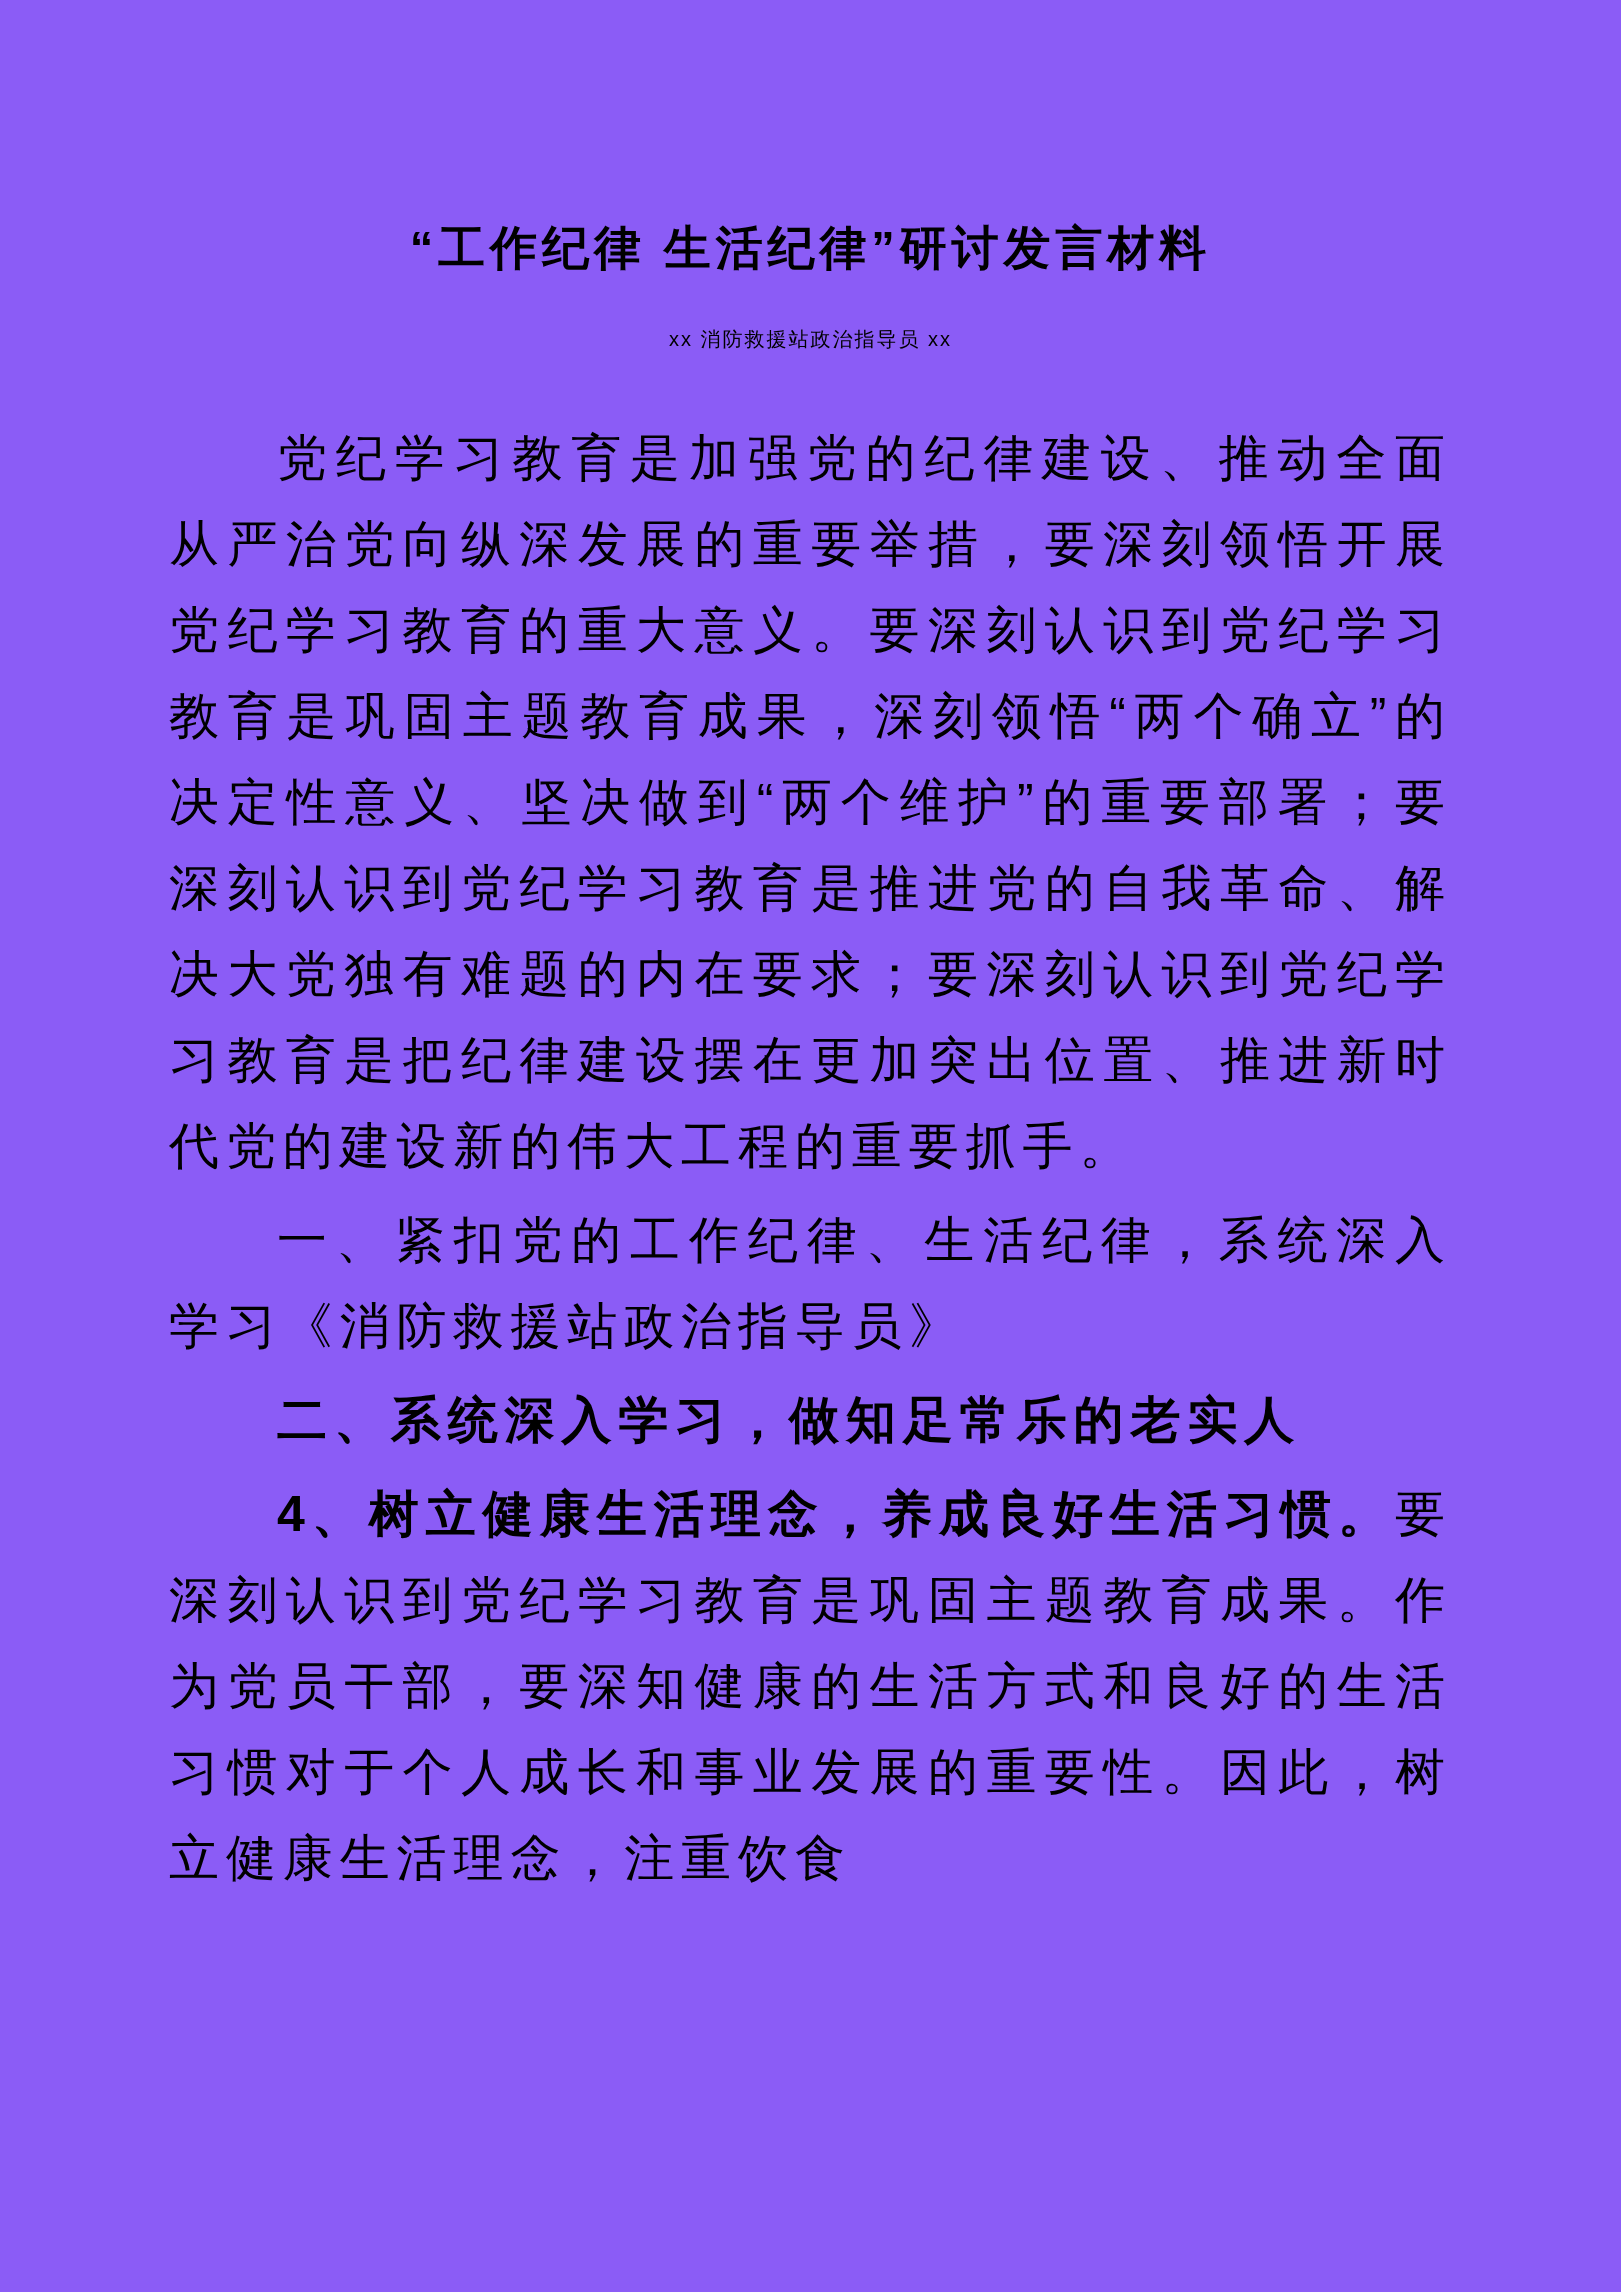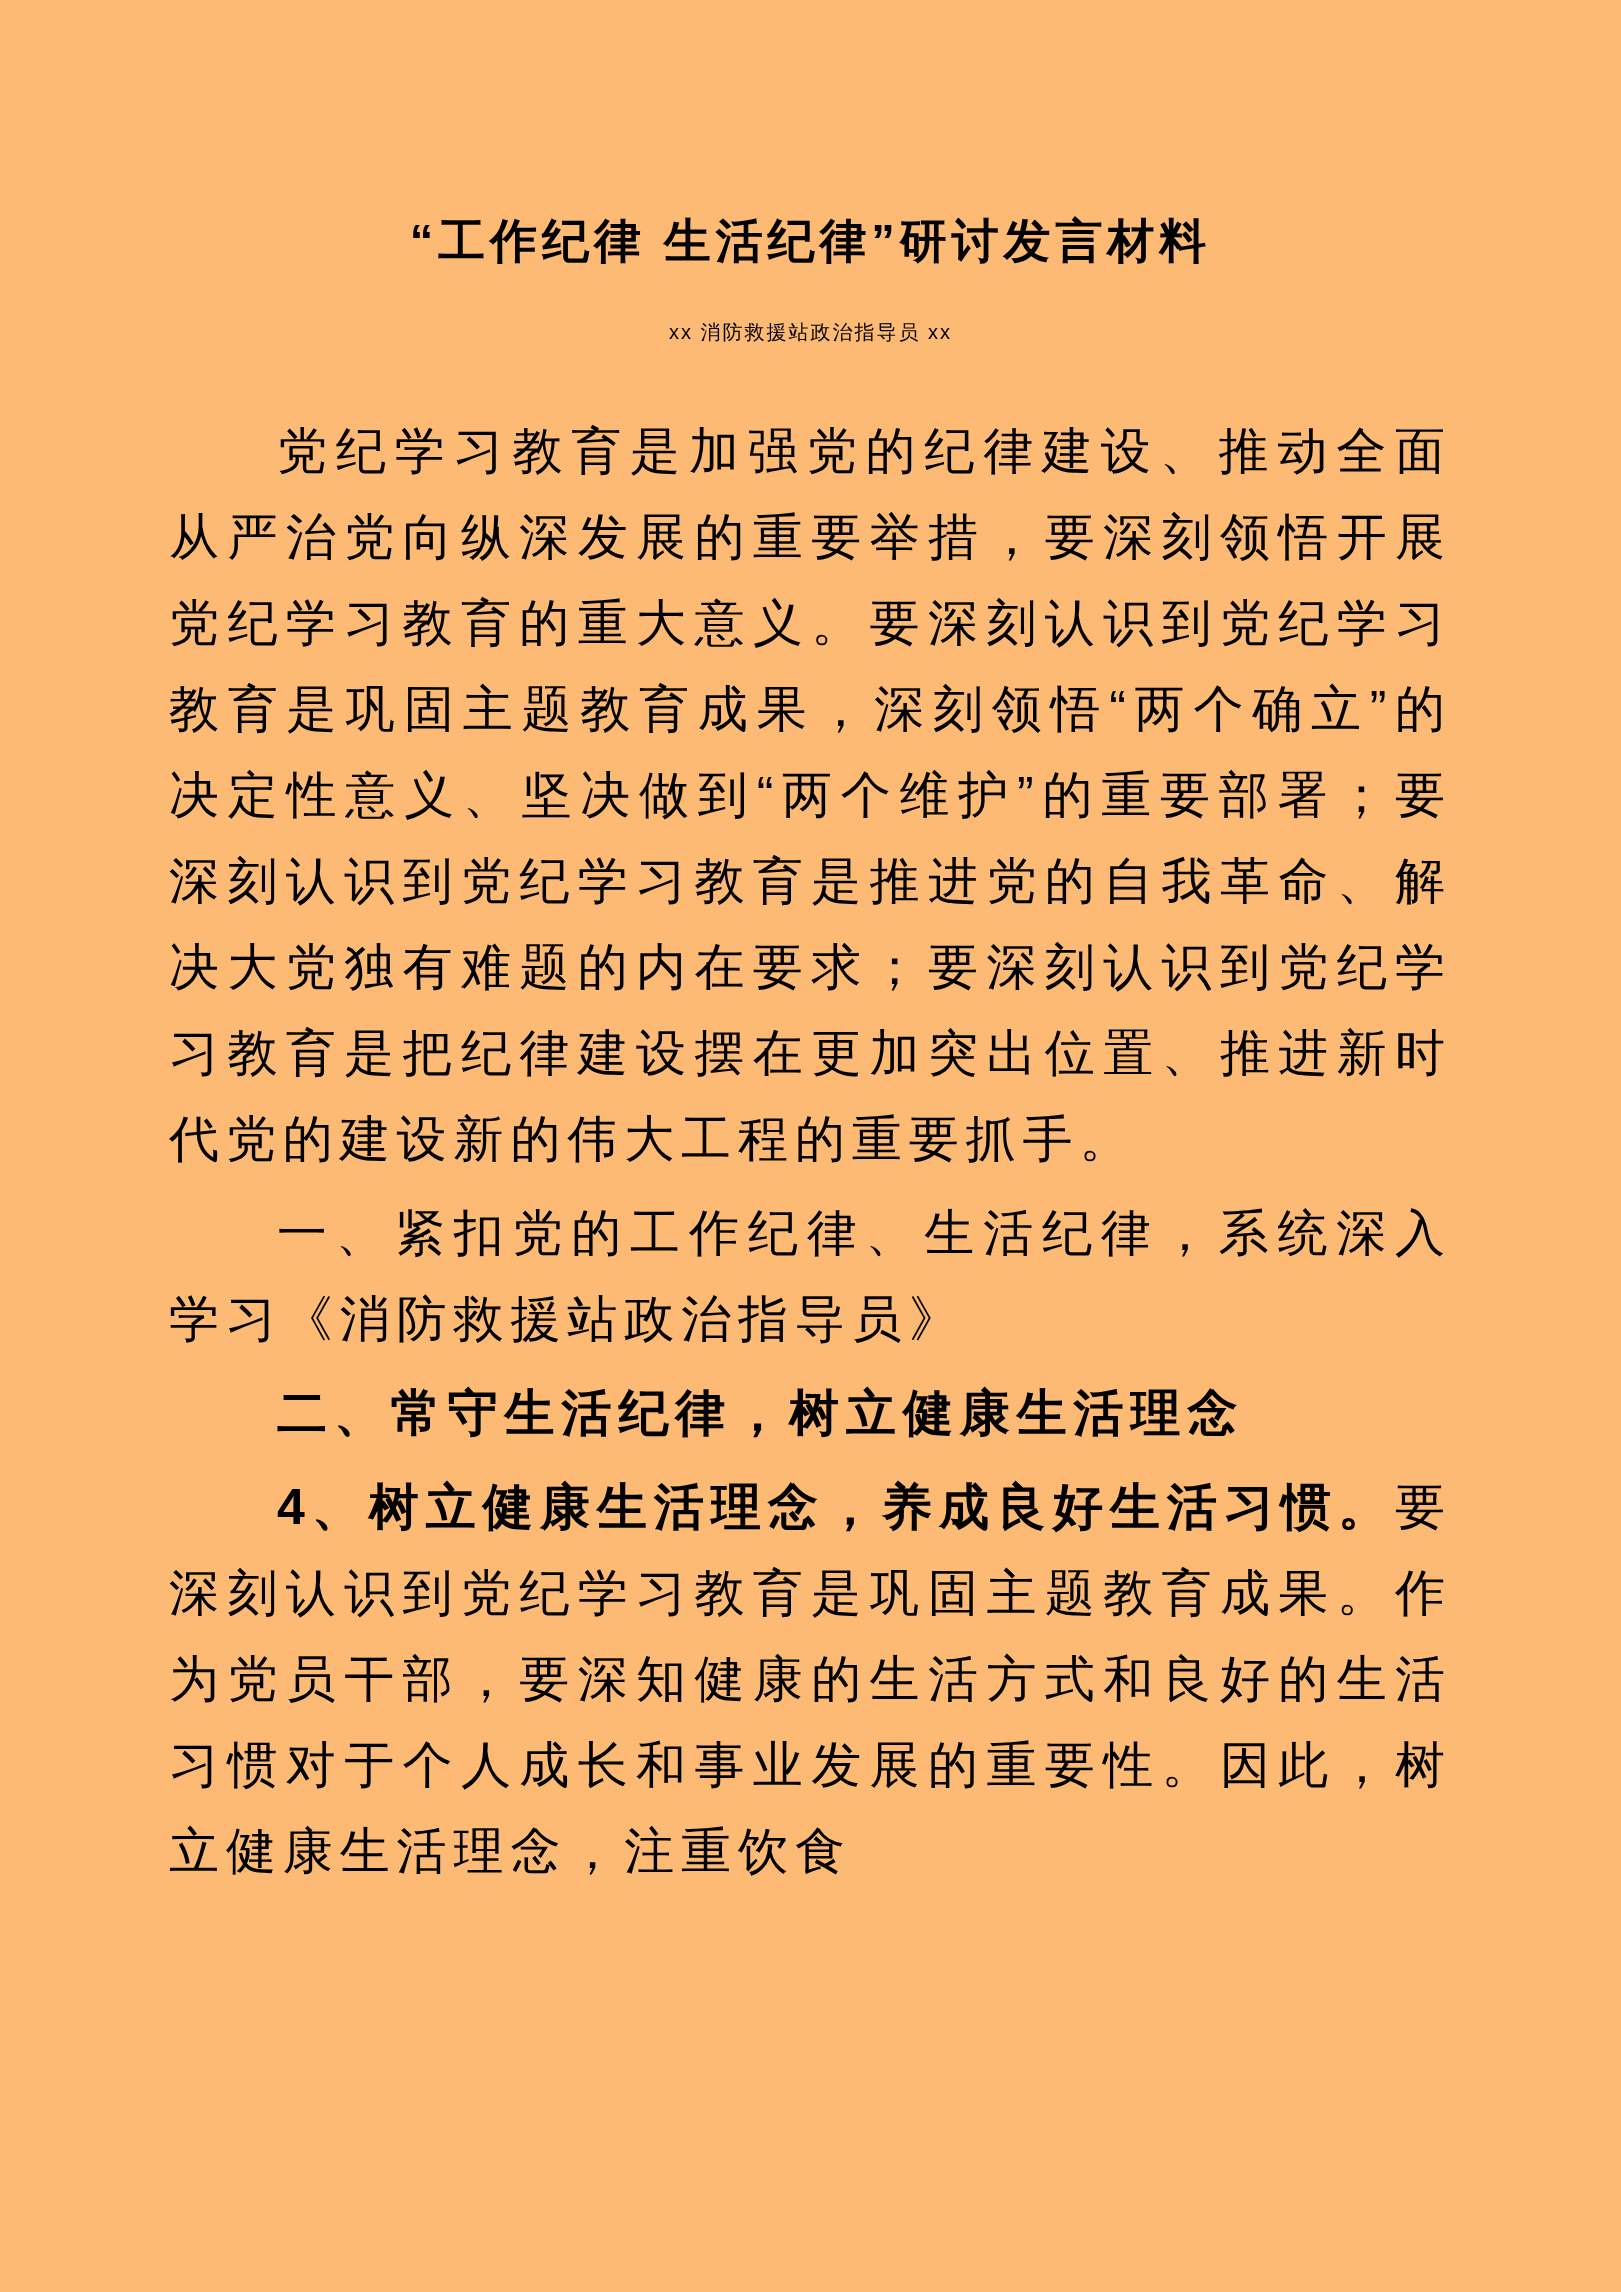--- a/index.html
+++ b/index.html
@@ -5,24 +5,24 @@
   html, body {
     margin: 0;
     padding: 0;
     background: #ffffff;
   }
   .page {
     position: relative;
     width: 1621px;
     height: 2293px;
     margin: 0 auto;
-    background: #fdba74;
+    background: #8b5cf6;
     color: #000000;
     box-sizing: border-box;
-    padding: 8px 161px;
+    padding: 15px 161px;
     overflow: hidden;
     font-family: "Liberation Sans", "DejaVu Sans", sans-serif;
   }
   .doc-title {
     margin: 202px 0 0 0;
     font-size: 47px;
     line-height: 61px;
     font-weight: 700;
     text-align: center;
     letter-spacing: 4.9px;
@@ -63,19 +63,19 @@
 
   <div class="doc-byline">xx 消防救援站政治指导员 xx</div>
 
   <div class="doc-body">
 
     <p class="para">党纪学习教育是加强党的纪律建设、推动全面从严治党向纵深发展的重要举措，要深刻领悟开展党纪学习教育的重大意义。要深刻认识到党纪学习教育是巩固主题教育成果，深刻领悟“两个确立”的决定性意义、坚决做到“两个维护”的重要部署；要深刻认识到党纪学习教育是推进党的自我革命、解决大党独有难题的内在要求；要深刻认识到党纪学习教育是把纪律建设摆在更加突出位置、推进新时代党的建设新的伟大工程的重要抓手。</p>
 
     <p class="para">一、紧扣党的工作纪律、生活纪律，系统深入学习《消防救援站政治指导员》</p>
 
 
-    <p class="para bold">二、常守生活纪律，树立健康生活理念</p>
+    <p class="para bold">二、系统深入学习，做知足常乐的老实人</p>
 
     <p class="para"><span class="bold">4、树立健康生活理念，养成良好生活习惯。</span><span>要深刻认识到党纪学习教育是巩固主题教育成果。作为党员干部，要深知健康的生活方式和良好的生活习惯对于个人成长和事业发展的重要性。因此，树立健康生活理念，注重饮食</span></p>
 
   </div>
 </div>
 
 
 </body></html>

